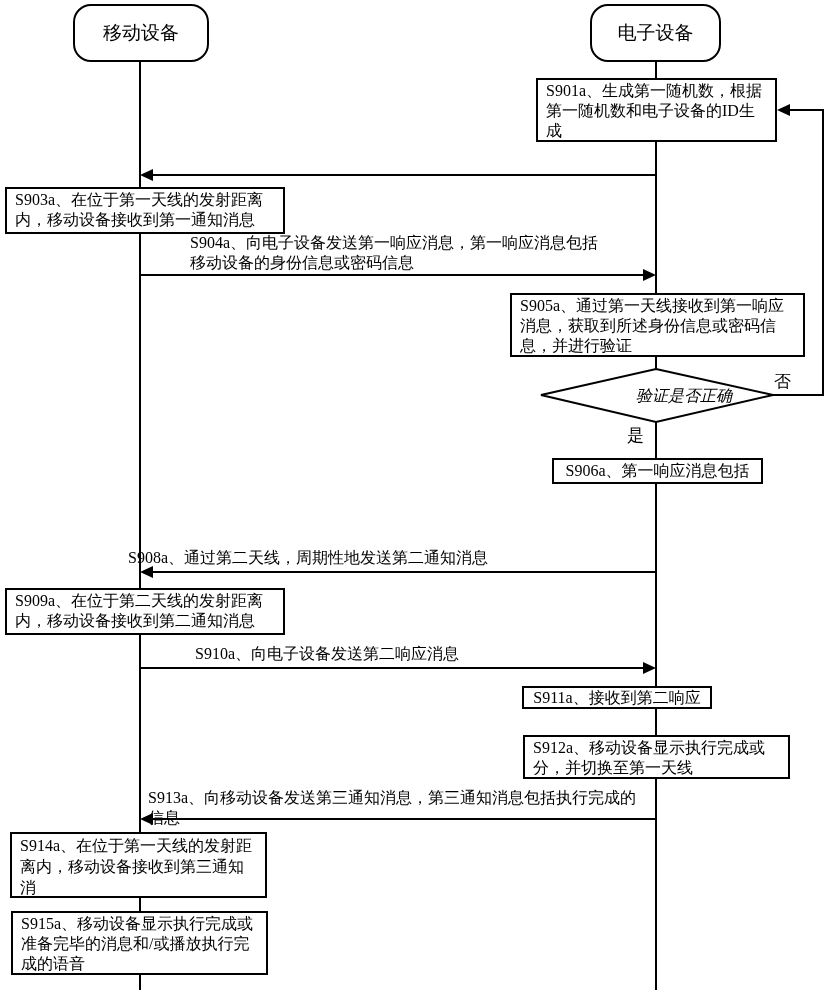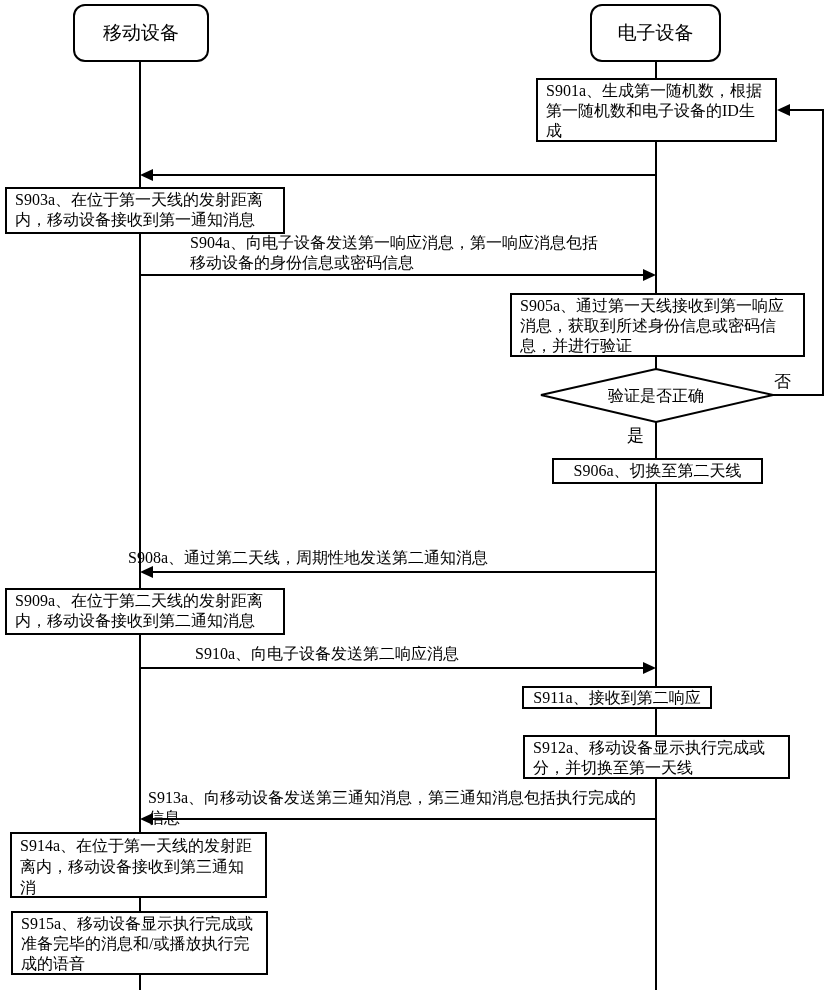--- a/index.html
+++ b/index.html
@@ -2,21 +2,21 @@
 <html><head>
 <meta charset="utf-8">
 <style>
   html,body{margin:0;padding:0;background:#f6f6f6;}
   .stage{
     position:relative;width:837px;height:1000px;background:#ffffff;
     font-family:"Liberation Serif","DejaVu Serif",serif;color:#000;
     overflow:hidden;
   }
   .actor{
-    position:absolute;background:#fff;border:2px solid #000;border-radius:12px;
+    position:absolute;background:#fff;border:2px solid #000;border-radius:18px;
     display:flex;align-items:center;justify-content:center;
     font-size:19px;z-index:4;box-sizing:border-box;
   }
   .vline{position:absolute;width:2px;background:#000;z-index:1;}
   .hline{position:absolute;height:2px;background:#000;z-index:3;}
   .pbox{
     position:absolute;background:#fff;border:2px solid #000;box-sizing:border-box;
     font-size:16px;line-height:20px;padding:1px 8px;white-space:pre-line;
     overflow:hidden;z-index:2;
   }
@@ -29,21 +29,21 @@
     border-top:6px solid transparent;border-bottom:6px solid transparent;
     border-right:13px solid #000;
   }
   .arr-right{
     position:absolute;width:0;height:0;z-index:3;
     border-top:6px solid transparent;border-bottom:6px solid transparent;
     border-left:13px solid #000;
   }
   .diamond-svg{position:absolute;z-index:2;}
   .diamond-text{
-    position:absolute;z-index:3;font-size:16px;text-align:center;
+    position:absolute;z-index:3;font-size:16px;text-align:right;font-style:italic;
   }
   .branch-label{position:absolute;z-index:3;font-size:17px;}
 </style>
 </head>
 <body>
 
 <div class="stage">
 
   <div class="vline" style="left:139px;top:62px;height:928px"></div>
   <div class="vline" style="left:655px;top:62px;height:928px"></div>
@@ -57,21 +57,21 @@
   <div class="actor" style="left:590px;top:4px;width:131px;height:58px">电子设备</div>
 
   <div class="pbox" style="left:536px;top:78px;width:241px;height:64px">S901a、生成第一随机数，根据
 第一随机数和电子设备的ID生成
 第一通知消息</div>
   <div class="pbox" style="left:5px;top:187px;width:280px;height:47px">S903a、在位于第一天线的发射距离
 内，移动设备接收到第一通知消息</div>
   <div class="pbox" style="left:510px;top:293px;width:295px;height:64px">S905a、通过第一天线接收到第一响应
 消息，获取到所述身份信息或密码信
 息，并进行验证</div>
-  <div class="pbox center" style="left:552px;top:458px;width:211px;height:26px;line-height:20px">S906a、切换至第二天线</div>
+  <div class="pbox center" style="left:552px;top:458px;width:211px;height:26px;line-height:20px">S906a、第一响应消息包括</div>
   <div class="pbox" style="left:5px;top:588px;width:280px;height:47px">S909a、在位于第二天线的发射距离
 内，移动设备接收到第二通知消息</div>
   <div class="pbox center" style="left:522px;top:686px;width:190px;height:23px;line-height:18px">S911a、接收到第二响应消息</div>
   <div class="pbox" style="left:523px;top:735px;width:267px;height:44px">S912a、移动设备显示执行完成或
 分，并切换至第一天线</div>
   <div class="pbox" style="left:10px;top:832px;width:257px;height:66px;line-height:21px">S914a、在位于第一天线的发射距
 离内，移动设备接收到第三通知消
 息，获取到执行完成的信息</div>
   <div class="pbox" style="left:11px;top:911px;width:257px;height:64px">S915a、移动设备显示执行完成或
 准备完毕的消息和/或播放执行完

